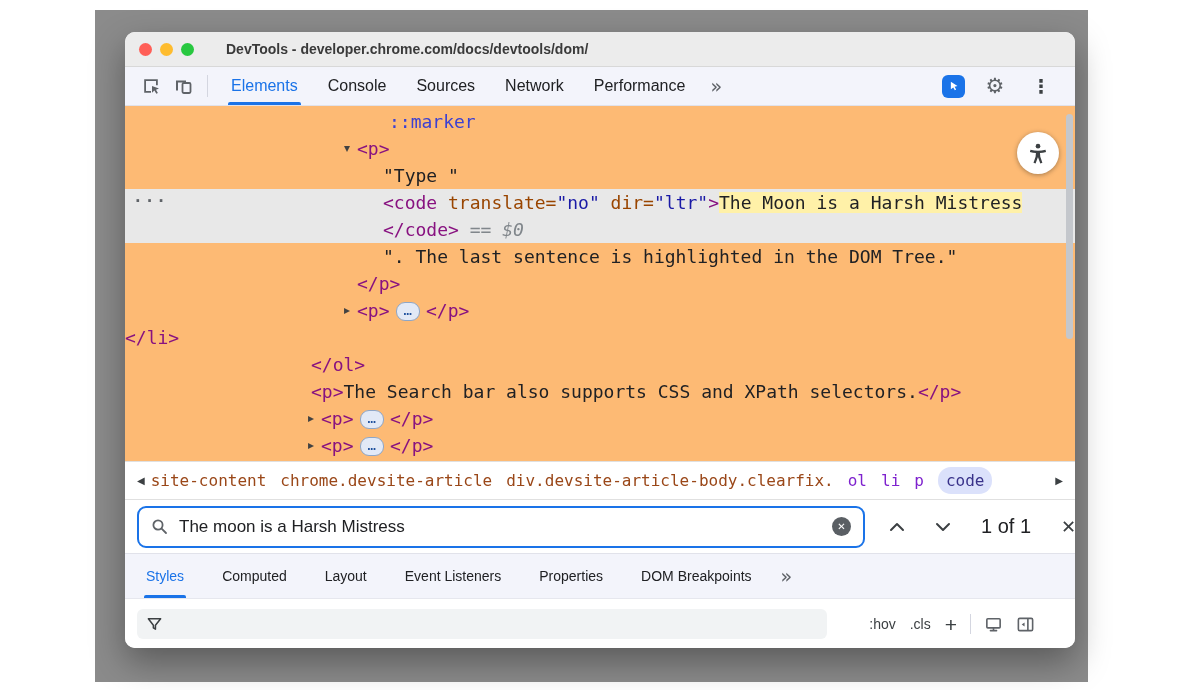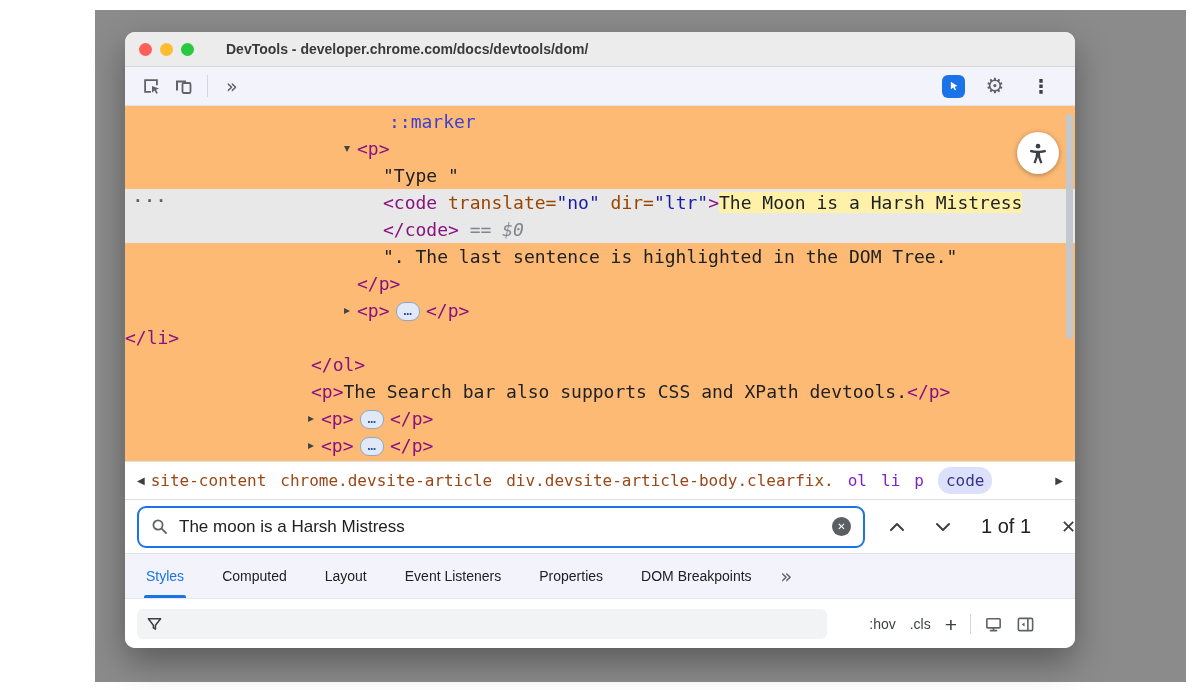--- a/index.html
+++ b/index.html
@@ -1,18 +1,18 @@
 <!DOCTYPE html>
 <html style="--accent: #1a73e8; --backdrop: #8b8b8b; --titlebar_bg: #ececec; --toolbar_bg: #f3f4fb; --tag: #881280; --attr: #994500; --val: #1a1aa6; --pseudo: #3d41d1; --text: #202124; --muted: #80868b; --match_bg: #fff1a8; --selected_row: #e8e8e8; --crumb_brown: #9a4718; --crumb_purple: #7e22ce; --crumb_selected_bg: #dbe1fb; --crumb_selected_text: #39328a; --light_red: #ff5f57; --light_yellow: #febc2e; --light_green: #28c840; --icon: #5f6368; --filter_bg: #f1f3f4;"><head>
 <meta charset="utf-8">
 <style>
   html,body{margin:0;padding:0;}
   body{width:1200px;height:690px;background:#ffffff;position:relative;overflow:hidden;
        font-family:"Liberation Sans",sans-serif;color:#202124;}
-  .backdrop{position:absolute;left:95px;top:10px;width:1091px;height:672px;background:var(--backdrop);}
+  .backdrop{position:absolute;left:95px;top:10px;width:993px;height:672px;background:var(--backdrop);}
   .window{position:absolute;left:30px;top:22px;width:950px;height:616px;background:#fff;border-radius:10px;
           box-shadow:0 14px 34px rgba(0,0,0,.35);overflow:hidden;display:flex;flex-direction:column;}
 
   
   .titlebar{flex:0 0 34px;background:var(--titlebar_bg);border-bottom:1px solid #d8d8d8;
             display:flex;align-items:center;padding:0 14px;}
   .light{width:13px;height:13px;border-radius:50%;margin-right:8px;flex:none;}
   .light.red{background:var(--light_red);} .light.yellow{background:var(--light_yellow);} .light.green{background:var(--light_green);}
   .title{font-size:14px;font-weight:bold;color:#3a3a3a;margin-left:24px;white-space:nowrap;}
 
@@ -112,20 +112,27 @@
           <path d="M11 10l7 2.6-3 1.1 1.9 3.2-1.6.9-1.9-3.2-2.4 2.2z" fill="currentColor"></path>
         </svg>
       </button>
       <button class="icon-btn">
         <svg width="20" height="20" viewBox="0 0 20 20">
           <path d="M3 4.5h10v2H5v8H3z" fill="currentColor"></path>
           <rect x="9.5" y="7" width="8" height="10" rx="1.2" fill="none" stroke="currentColor" stroke-width="1.8"></rect>
         </svg>
       </button>
       <div class="vsep"></div>
+      <div class="tabs" id="toolbar-tabs">
+          <div class="tab active">Elements</div>
+          <div class="tab">Console</div>
+          <div class="tab">Sources</div>
+          <div class="tab">Network</div>
+          <div class="tab">Performance</div>
+        </div>
       <button class="more-chevron glyph">»</button>
       <div class="spacer"></div>
       <div class="tb-right">
         <span class="ext-icon">
           <svg width="14" height="14" viewBox="0 0 20 20">
             <path d="M5.5 4l9.5 6-4.2.9 2.3 4-1.9 1.1-2.3-4-3.4 2.6z" fill="#ffffff"></path>
           </svg>
         </span>
         <button class="icon-btn glyph gear">⚙</button>
         <button class="icon-btn glyph kebab">⋮</button>
@@ -137,21 +144,21 @@
           <div class="line" style="padding-left: 264px;"><span class="c-pseudo">::marker</span></div>
           <div class="line" style="padding-left: 232px;"><span class="arrow" style="left: 214px;">▾</span><span class="c-tag">&lt;p&gt;</span></div>
           <div class="line" style="padding-left: 258px;"><span class="c-text">"Type "</span></div>
           <div class="line selected" style="padding-left: 258px;"><span class="gutter">···</span><span class="c-tag">&lt;code </span><span class="c-attr">translate=</span><span class="c-val">"no"</span><span class="c-text"> </span><span class="c-attr">dir=</span><span class="c-val">"ltr"</span><span class="c-tag">&gt;</span><span class="c-match">The Moon is a Harsh Mistress</span></div>
           <div class="line selected" style="padding-left: 258px;"><span class="c-tag">&lt;/code&gt;</span><span class="c-muted"> == </span><span class="c-var">$0</span></div>
           <div class="line" style="padding-left: 258px;"><span class="c-text">". The last sentence is highlighted in the DOM Tree."</span></div>
           <div class="line" style="padding-left: 232px;"><span class="c-tag">&lt;/p&gt;</span></div>
           <div class="line" style="padding-left: 232px;"><span class="arrow" style="left: 214px;">▸</span><span class="c-tag">&lt;p&gt;</span><span class="pill">…</span><span class="c-tag">&lt;/p&gt;</span></div>
           <div class="line" style=""><span class="c-tag">&lt;/li&gt;</span></div>
           <div class="line" style="padding-left: 186px;"><span class="c-tag">&lt;/ol&gt;</span></div>
-          <div class="line" style="padding-left: 186px;"><span class="c-tag">&lt;p&gt;</span><span class="c-text">The Search bar also supports CSS and XPath devtools.</span><span class="c-tag">&lt;/p&gt;</span></div>
+          <div class="line" style="padding-left: 186px;"><span class="c-tag">&lt;p&gt;</span><span class="c-text">The Search bar also supports CSS and XPath selectors.</span><span class="c-tag">&lt;/p&gt;</span></div>
           <div class="line" style="padding-left: 196px;"><span class="arrow" style="left: 178px;">▸</span><span class="c-tag">&lt;p&gt;</span><span class="pill">…</span><span class="c-tag">&lt;/p&gt;</span></div>
           <div class="line" style="padding-left: 196px;"><span class="arrow" style="left: 178px;">▸</span><span class="c-tag">&lt;p&gt;</span><span class="pill">…</span><span class="c-tag">&lt;/p&gt;</span></div>
         </div>
       <div class="a11y-btn">
         <svg width="22" height="22" viewBox="0 0 20 20" fill="currentColor">
           <circle cx="10" cy="3.8" r="2.1"></circle>
           <path d="M3.2 7.1c2.3.6 4.6.9 6.8.9s4.5-.3 6.8-.9l.5 1.9c-1.9.5-3.7.8-5.5.9l.3 3.4 1.9 5.5-1.9.7-2.1-5.7h-.1l-2.1 5.7-1.9-.7 1.9-5.5.3-3.4c-1.8-.1-3.6-.4-5.5-.9z"></path>
         </svg>
       </div>
       <div class="scrollbar">

